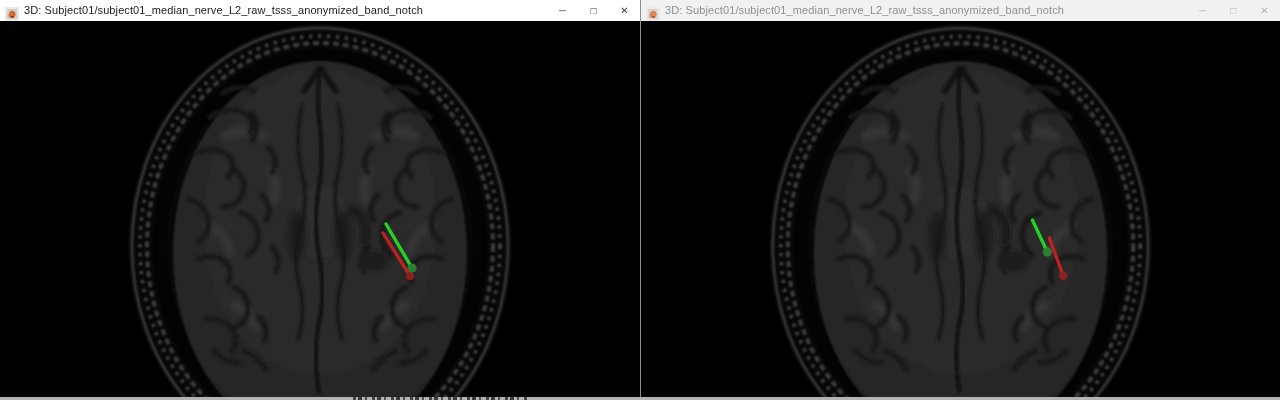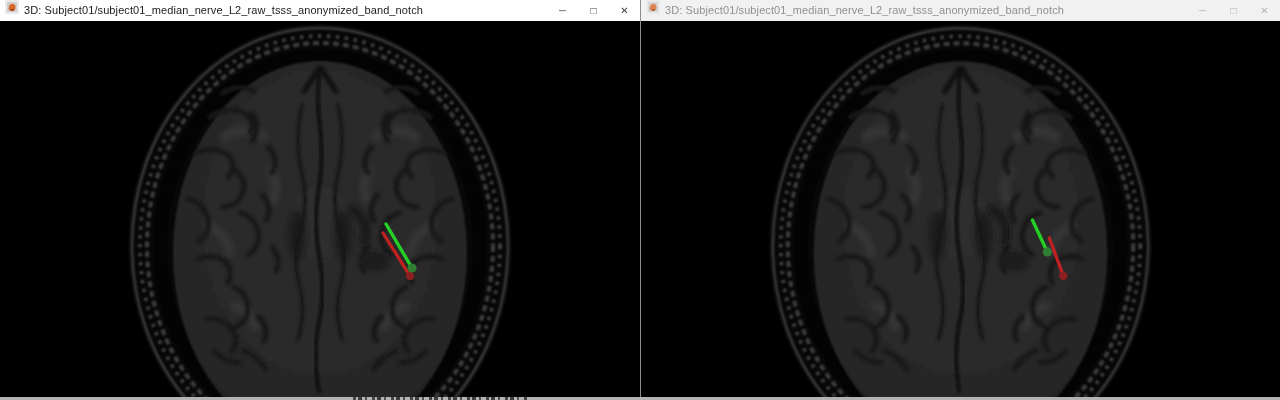--- a/index.html
+++ b/index.html
@@ -1,21 +1,21 @@
 <!DOCTYPE html>
 <html><head>
 <meta charset="utf-8">
 <style>
   html,body{margin:0;padding:0;background:#000;}
   .stage{position:relative;width:1280px;height:400px;overflow:hidden;background:#000;
          font-family:"Liberation Sans", sans-serif;}
   .window{position:absolute;top:0;height:397px;width:640px;box-sizing:border-box;}
   .win-left{left:0;}
   .win-right{left:640px;border-left:1px solid #8d8d8d;}
-  .titlebar{height:21px;display:flex;align-items:flex-start;padding-left:5px;user-select:none;}
+  .titlebar{height:21px;display:flex;align-items:flex-end;padding-left:5px;user-select:none;}
   .win-left .titlebar{background:#ffffff;}
   .win-right .titlebar{background:#f1f1f1;}
   .app-icon{width:14px;height:14px;margin-right:5px;flex:0 0 auto;}
   .win-right .app-icon{opacity:.8;}
   .title{font-size:11px;line-height:21px;white-space:nowrap;overflow:hidden;
          text-overflow:clip;flex:1 1 auto;letter-spacing:0.1px;}
   .win-left .title{color:#1b1b1b;}
   .win-right .title{color:#909090;}
   .controls{display:flex;flex:0 0 auto;height:21px;}
   .ctrl-btn{width:31px;height:21px;display:flex;align-items:center;justify-content:center;

